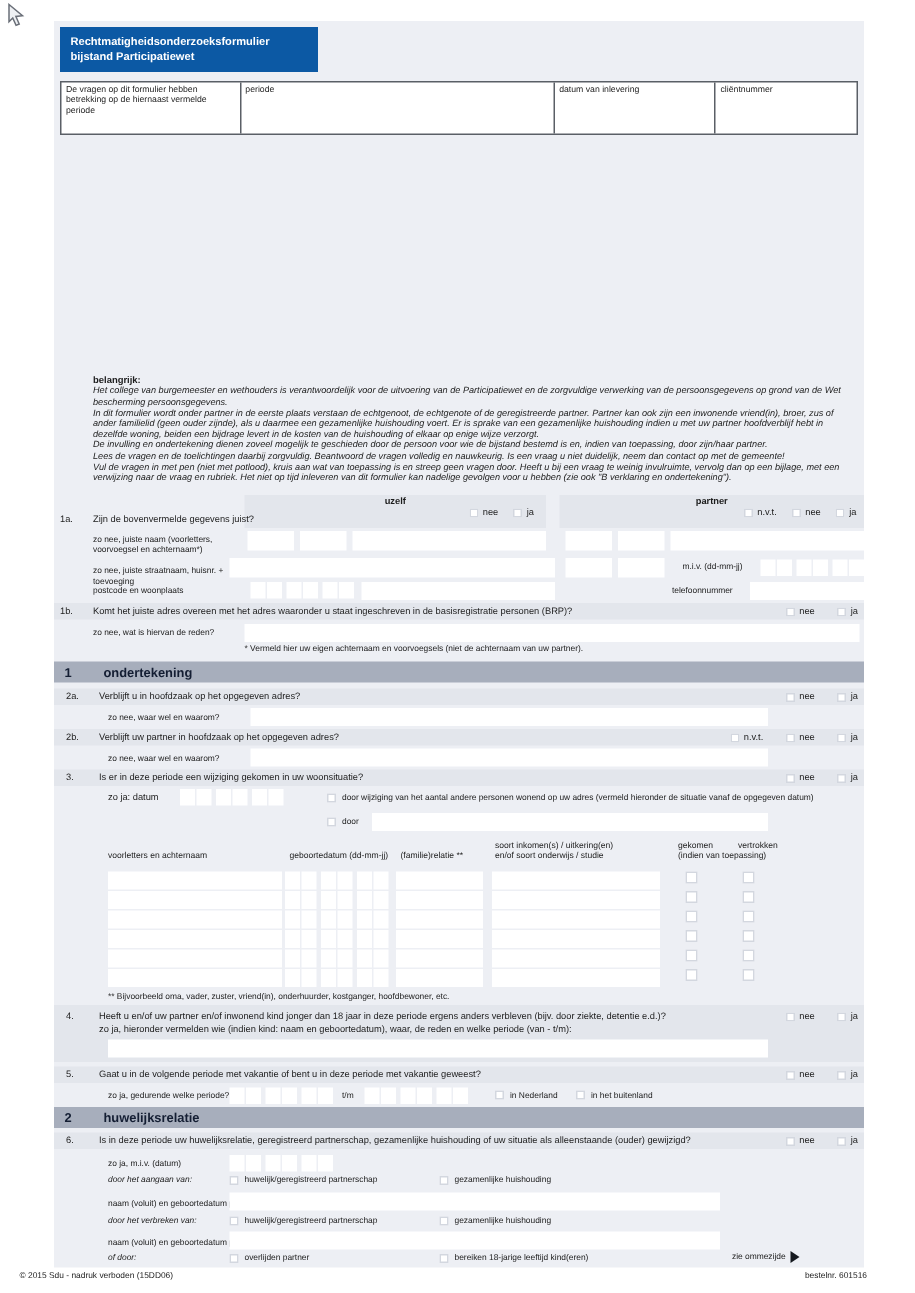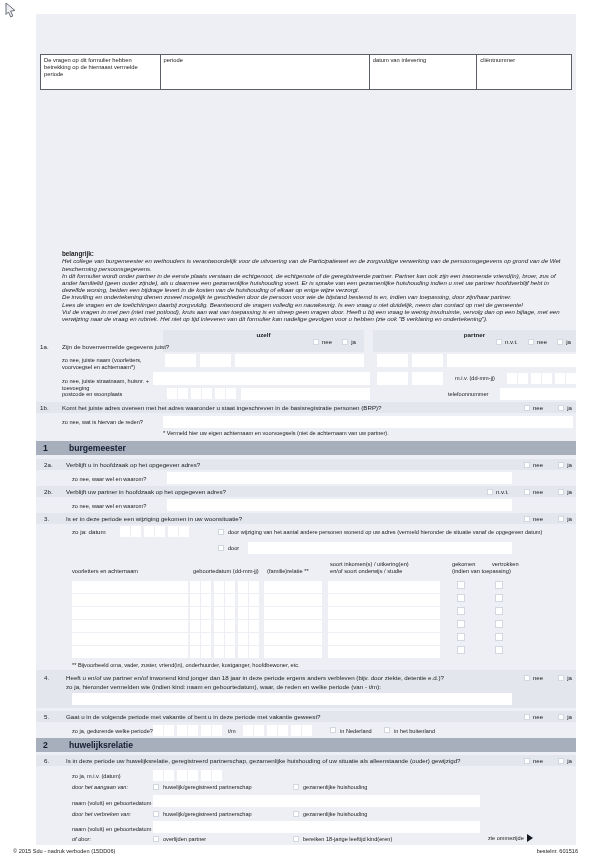--- a/index.html
+++ b/index.html
@@ -39,20 +39,24 @@
 </style>
 </head>
 <body>
 
 <svg class="r" style="left:3px;top:2px" width="16" height="16" viewBox="0 0 16 16">
   <path d="M3 1 L12 8.5 L7.6 9 L9.8 14 L7.7 14.9 L5.5 10 L3 12.5 Z" fill="#eef0f3" stroke="#6a6f78" stroke-width="1"></path>
 </svg>
 
 <div class="page">
 
+  <div class="r titlebox" style="left:4px;top:4px;width:172px;height:30px">
+    <div>Rechtmatigheidsonderzoeksformulier</div>
+    <div>bijstand Participatiewet</div>
+  </div>
 
   <div class="r toptable" style="left:4px;top:40px;width:532px;height:36px">
     <div class="col" style="width:120px">De vragen op dit formulier hebben betrekking op de hiernaast vermelde periode</div>
     <div class="col" style="width:210px">periode</div>
     <div class="col" style="width:108px">datum van inlevering</div>
     <div class="col" style="width:94px">cliëntnummer</div>
   </div>
 
   <div class="r belang" style="left:26px;top:236px;width:506px">
     <div class="hd">belangrijk:</div>
@@ -150,21 +154,21 @@
     </span>
   </div>
   <div class="r" style="left:0;top:401px;width:540px;height:14px">
     <span class="ts r" style="left:26px;top:4px">zo nee, wat is hiervan de reden?</span>
     <span class="cell r" style="left:127px;top:1px;width:410px;height:12px"></span>
   </div>
   <div class="r ts" style="left:127px;top:416px">* Vermeld hier uw eigen achternaam en voorvoegsels (niet de achternaam van uw partner).</div>
 
   <div class="r secband" style="left:0;top:427px;width:540px;height:14px">
     <span class="nr">1</span>
-    <span class="tt">burgemeester</span>
+    <span class="tt">ondertekening</span>
   </div>
 
   <div class="r band f t" style="left:0;top:445px;width:540px;height:11px">
     <span class="qnr" style="margin-left:8px">2a.</span>
     <span>Verblijft u in hoofdzaak op het opgegeven adres?</span>
     <span class="ans">
       <span class="cb"></span>
       <span>nee</span>
       <span class="gap"></span>
       <span class="cb"></span>

